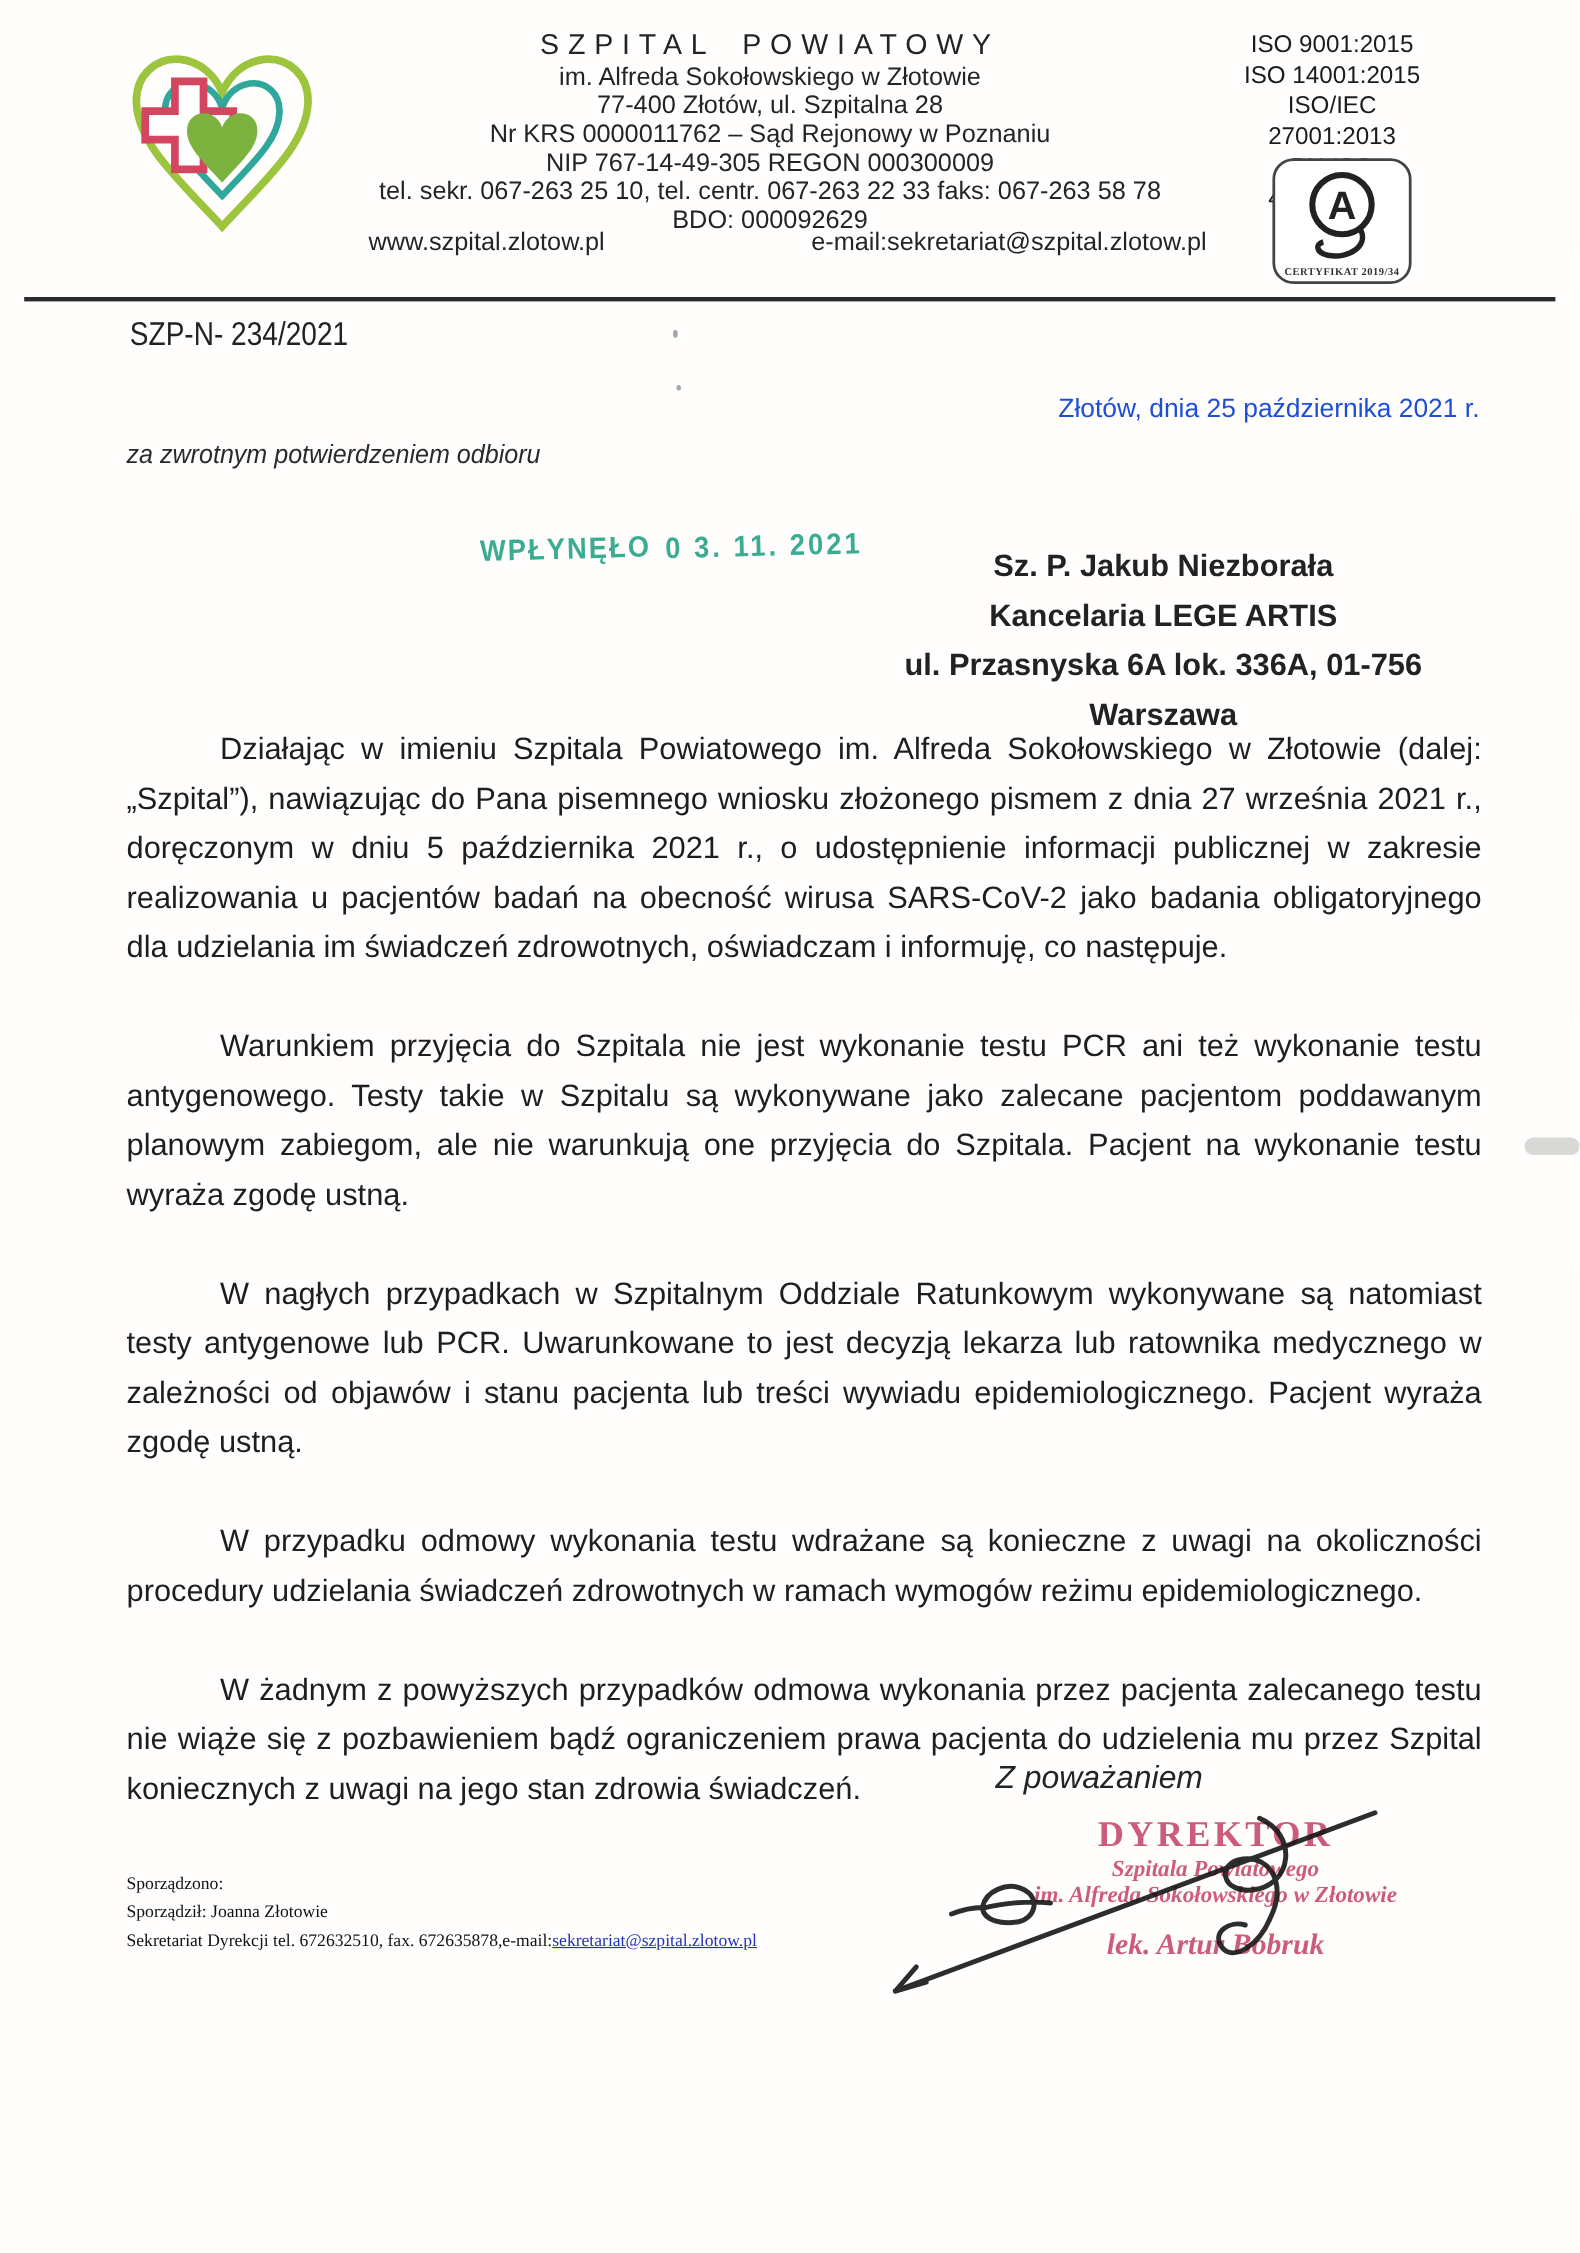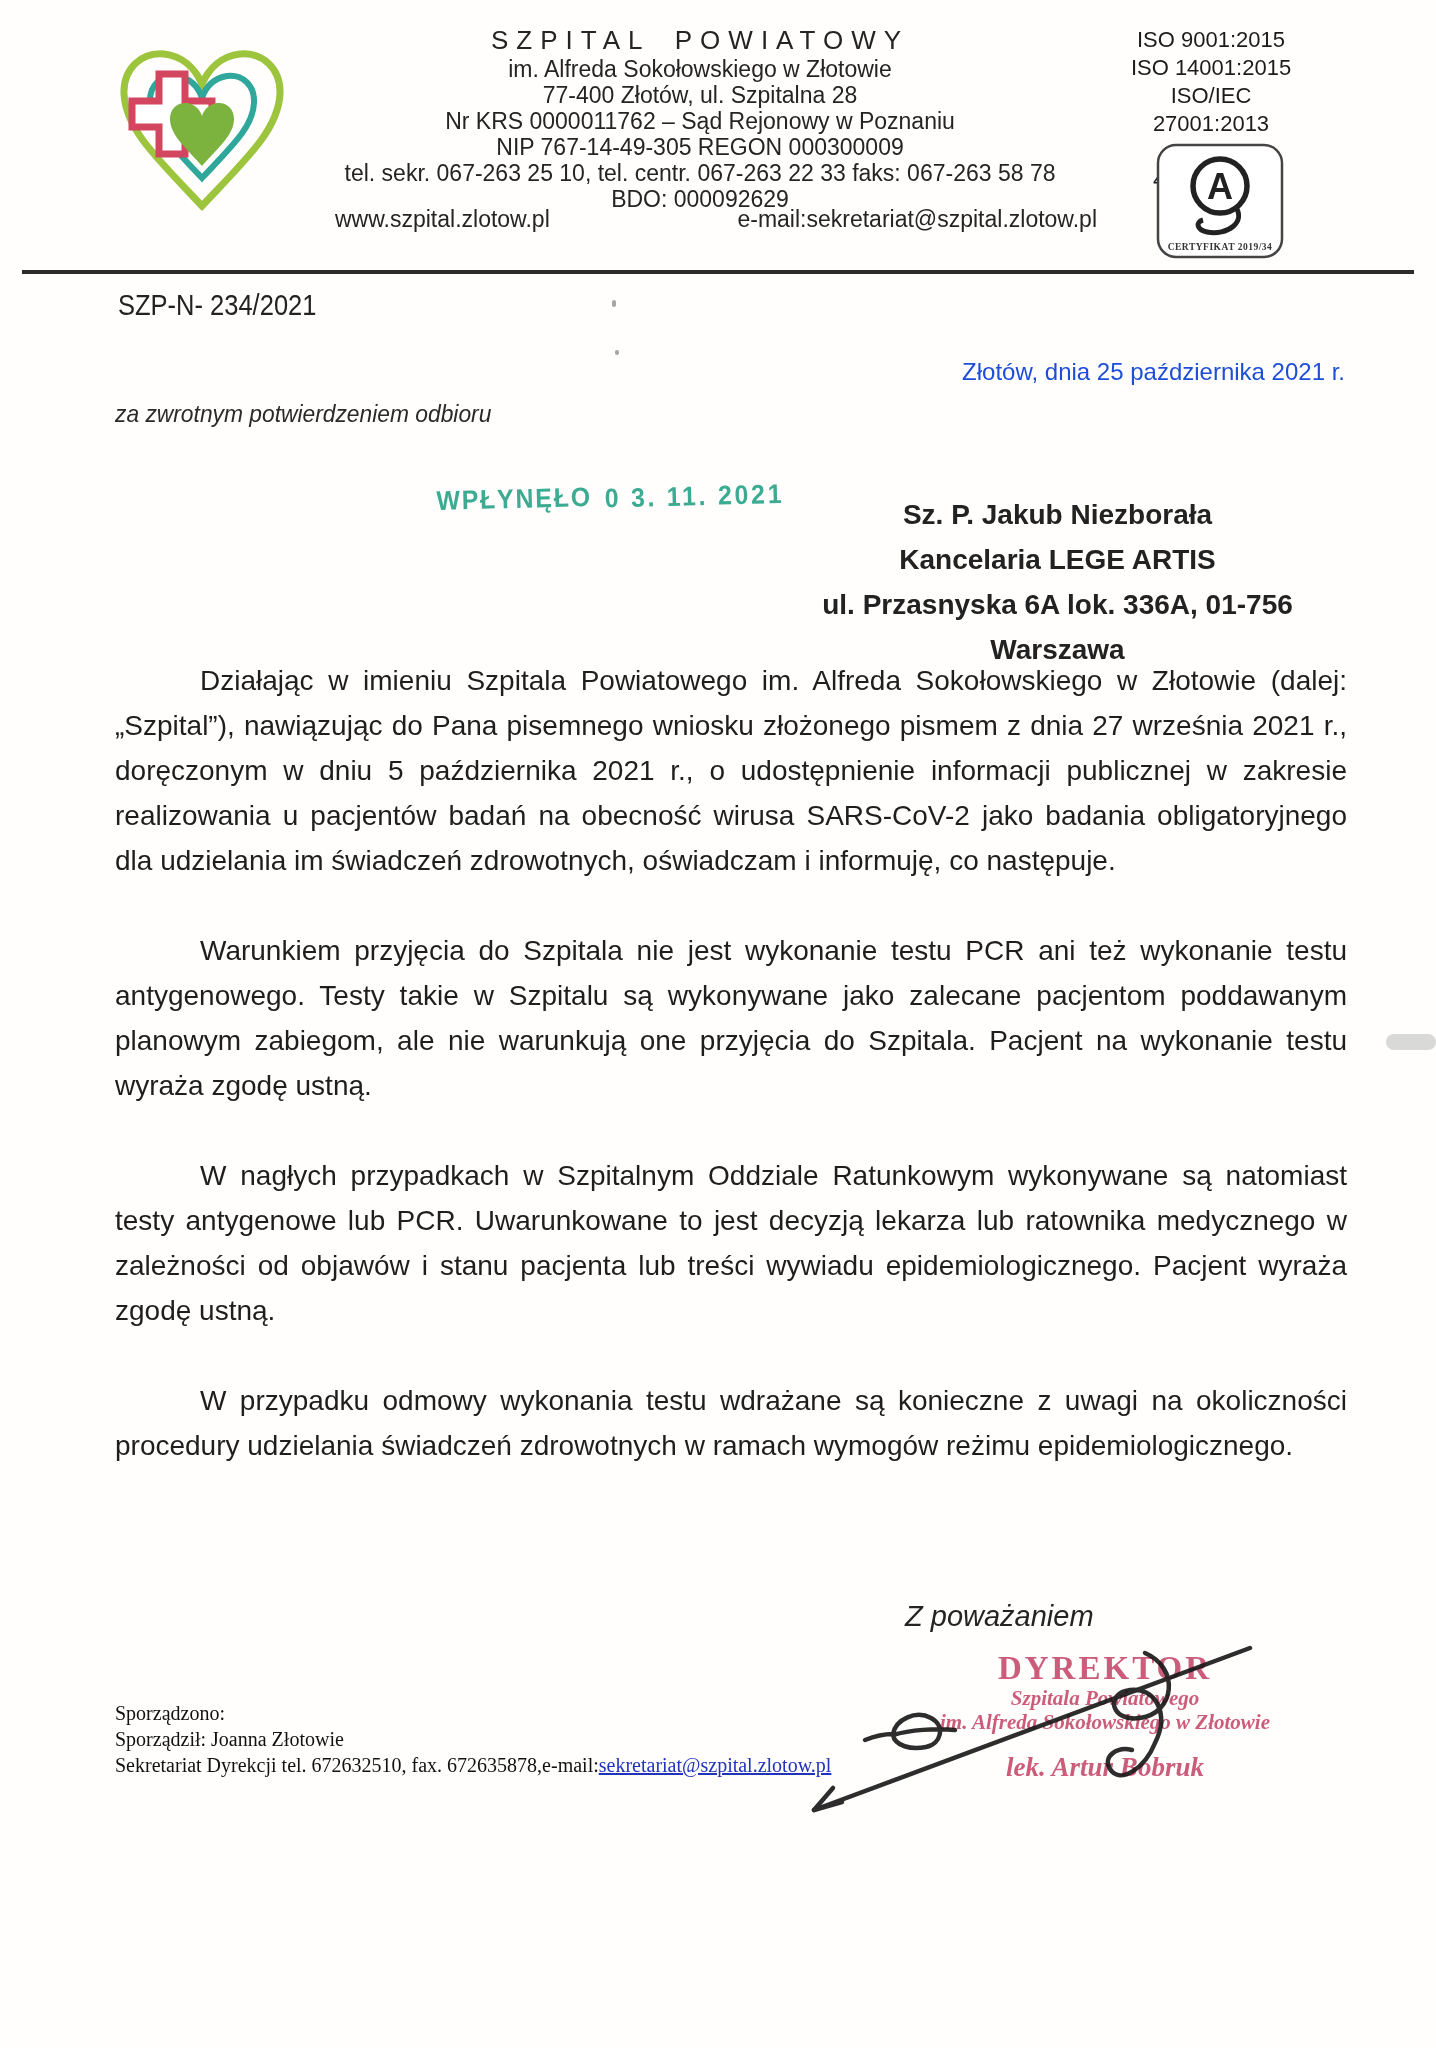--- a/index.html
+++ b/index.html
@@ -34,21 +34,21 @@
   .body-text{position:absolute;left:115px;top:658px;width:1232px;}
   .body-text p{margin:0 0 45px 0;font-size:28px;line-height:45px;text-align:justify;text-indent:85px;color:#1e1e1e;}
   
   .vale{position:absolute;left:905px;top:1600px;font-size:29px;font-style:italic;color:#242424;}
   .dstamp{position:absolute;left:935px;top:1650px;width:340px;text-align:center;opacity:.88;}
   .dstamp-title{font-family:"Liberation Serif",serif;font-weight:bold;font-size:33px;letter-spacing:3px;line-height:36px;}
   .dstamp-org{font-family:"Liberation Serif",serif;font-weight:bold;font-style:italic;font-size:21px;line-height:24px;}
   .dstamp-signer{font-family:"Liberation Serif",serif;font-weight:bold;font-style:italic;font-size:27px;margin-top:18px;}
   .sig{position:absolute;left:640px;top:1618px;width:660px;height:230px;}
   
-  .footer{position:absolute;left:115px;top:1700px;font-family:"Liberation Serif",serif;font-size:20px;line-height:26px;color:#111;}
+  .footer{position:absolute;left:115px;top:1700px;font-family:"Liberation Serif",serif;font-size:16px;line-height:26px;color:#111;}
   .footer .email{color:#2233bb;text-decoration:underline;cursor:pointer;}
   
   .speck{position:absolute;background:#777;opacity:.65;border-radius:2px;}
   .smudge{position:absolute;left:1386px;top:1034px;width:50px;height:16px;background:#b9b9b9;opacity:.55;border-radius:8px;}
 </style>
 </head>
 <body>
 
 <div class="page">
 
@@ -102,20 +102,21 @@
     <div>Sz. P. Jakub Niezborała</div>
     <div>Kancelaria LEGE ARTIS</div>
     <div>ul. Przasnyska 6A lok. 336A, 01-756 Warszawa</div>
   </div>
 
   <div class="body-text">
     <p>Działając w imieniu Szpitala Powiatowego im. Alfreda Sokołowskiego w Złotowie (dalej: „Szpital”), nawiązując do Pana pisemnego wniosku złożonego pismem z dnia 27 września 2021 r., doręczonym w dniu 5 października 2021 r., o udostępnienie informacji publicznej w zakresie realizowania u pacjentów badań na obecność wirusa SARS-CoV-2 jako badania obligatoryjnego dla udzielania im świadczeń zdrowotnych, oświadczam i informuję, co następuje.</p>
     <p>Warunkiem przyjęcia do Szpitala nie jest wykonanie testu PCR ani też wykonanie testu antygenowego. Testy takie w Szpitalu są wykonywane jako zalecane pacjentom poddawanym planowym zabiegom, ale nie warunkują one przyjęcia do Szpitala. Pacjent na wykonanie testu wyraża zgodę ustną.</p>
     <p>W nagłych przypadkach w Szpitalnym Oddziale Ratunkowym wykonywane są natomiast testy antygenowe lub PCR. Uwarunkowane to jest decyzją lekarza lub ratownika medycznego w zależności od objawów i stanu pacjenta lub treści wywiadu epidemiologicznego. Pacjent wyraża zgodę ustną.</p>
     <p>W przypadku odmowy wykonania testu wdrażane są konieczne z uwagi na okoliczności procedury udzielania świadczeń zdrowotnych w ramach wymogów reżimu epidemiologicznego.</p>
+    <p>W żadnym z powyższych przypadków odmowa wykonania przez pacjenta zalecanego testu nie wiąże się z pozbawieniem bądź ograniczeniem prawa pacjenta do udzielenia mu przez Szpital koniecznych z uwagi na jego stan zdrowia świadczeń.</p>
   </div>
 
   <div class="vale">Z poważaniem</div>
 
   <div class="dstamp" style="color: rgb(196, 71, 106);">
     <div class="dstamp-title">DYREKTOR</div>
     <div class="dstamp-org">Szpitala Powiatowego</div>
     <div class="dstamp-org">im. Alfreda Sokołowskiego w Złotowie</div>
     <div class="dstamp-signer">lek. Artur Bobruk</div>
   </div>

